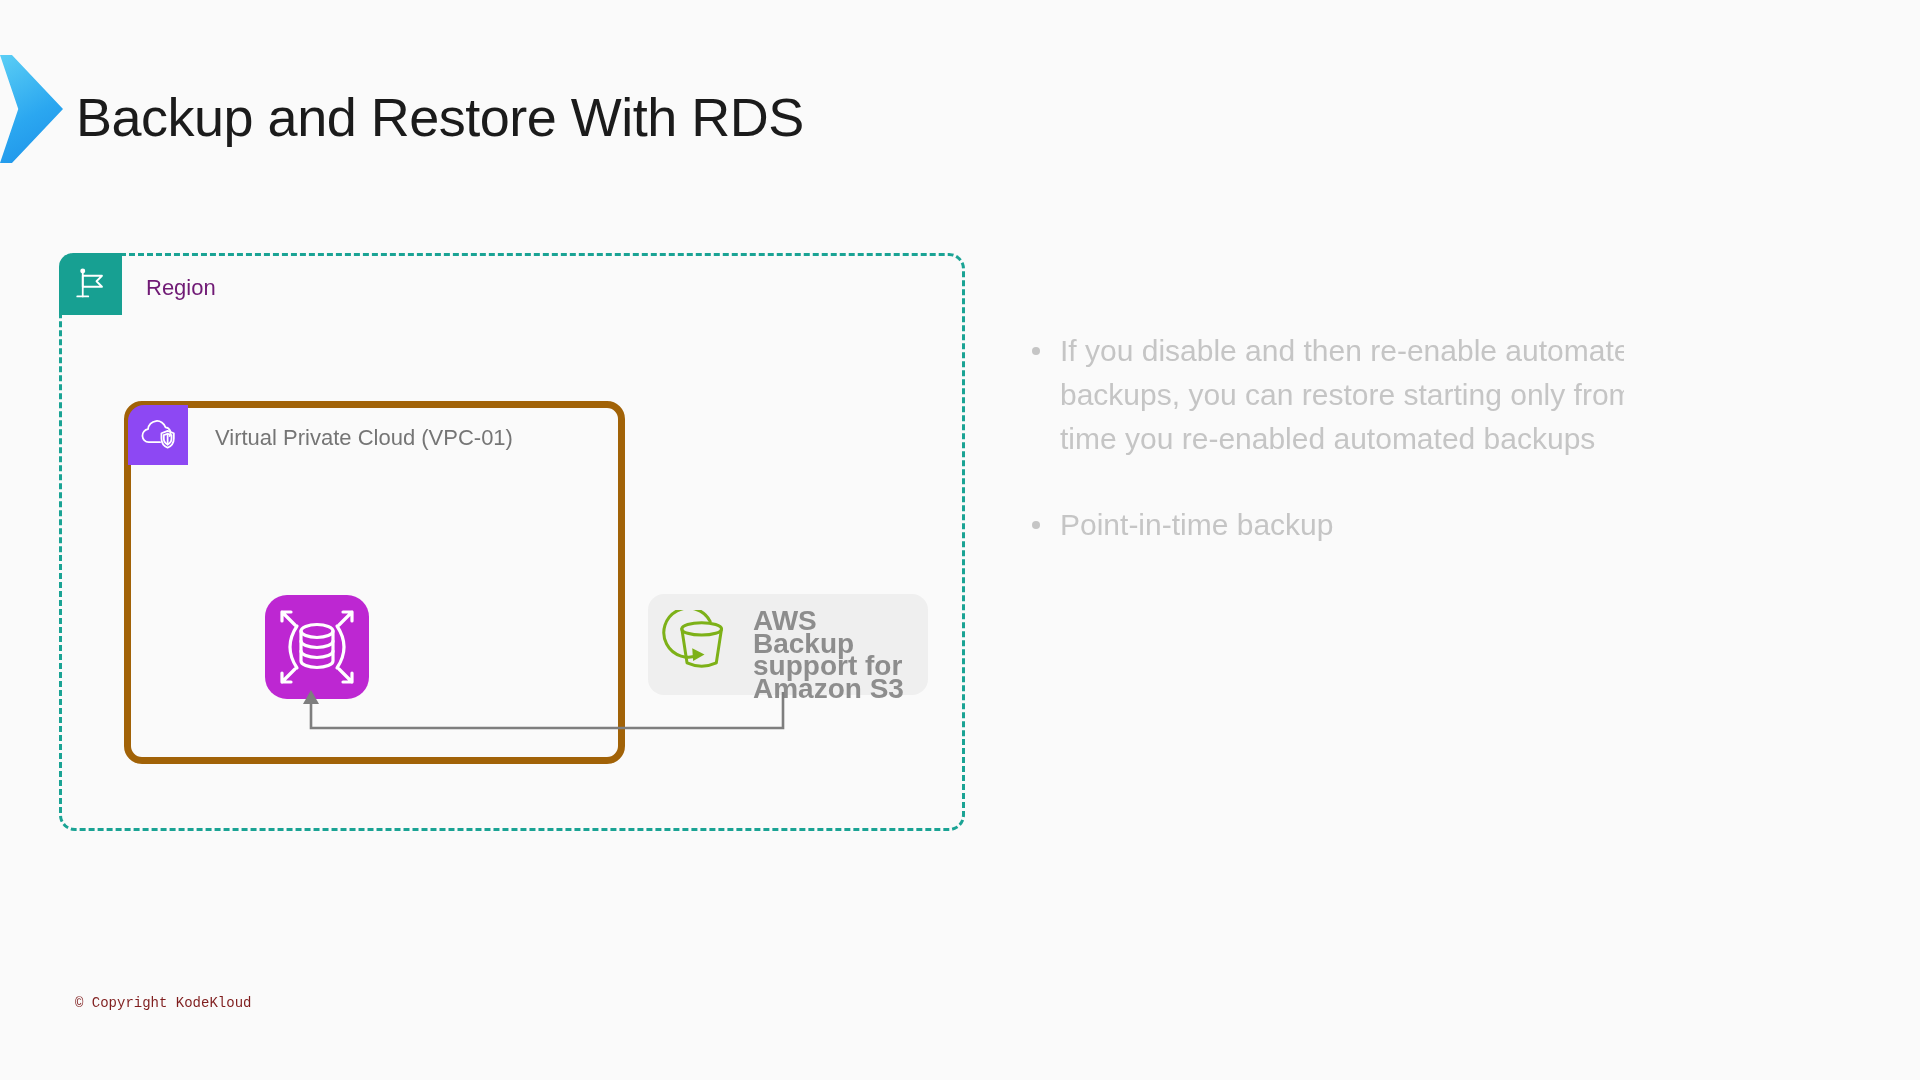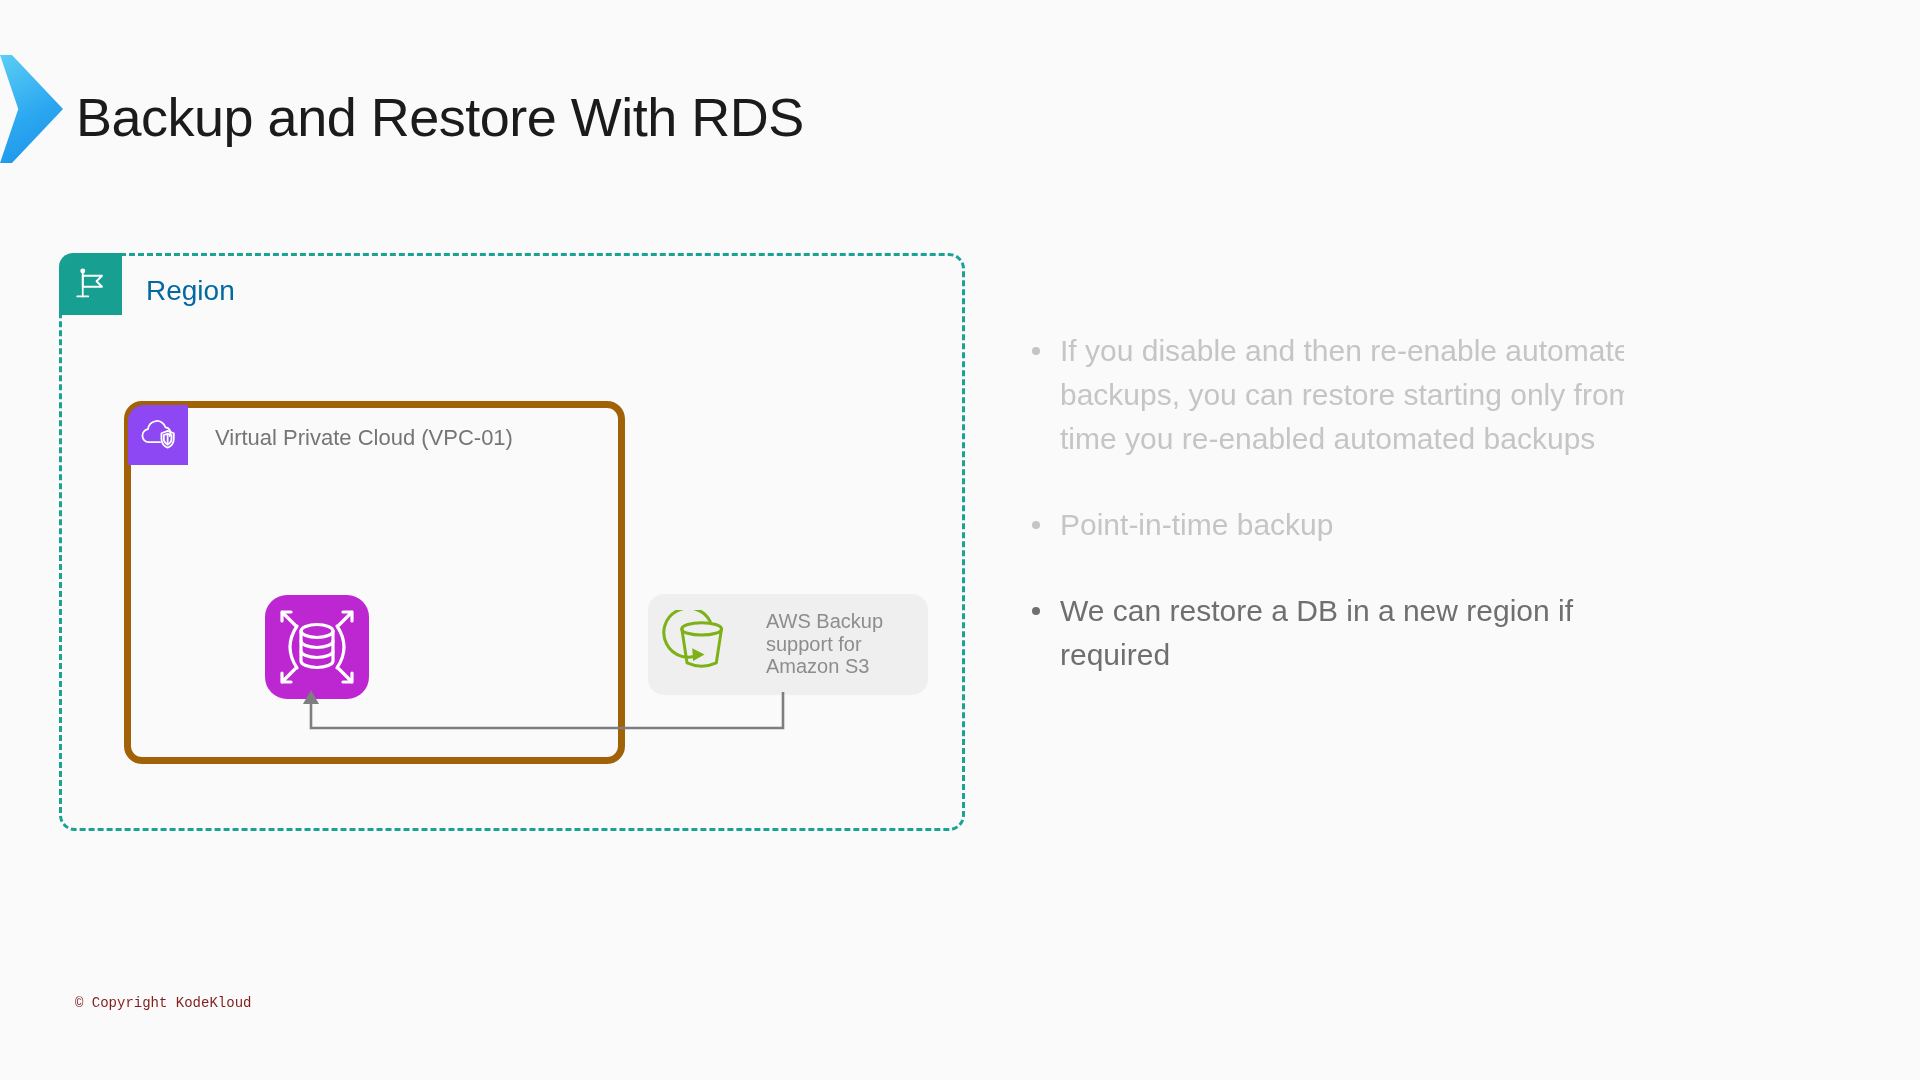--- a/index.html
+++ b/index.html
@@ -11,39 +11,39 @@
            background:linear-gradient(150deg,#5bcef5 0%,#2ba7f0 55%,#1b8fe8 100%);
            clip-path:polygon(0 0,19% 0,100% 50%,19% 100%,0 100%,29% 50%);}
   h1.title{position:absolute;left:76px;top:90px;margin:0;font-size:54px;font-weight:400;
            color:#1b1b1b;letter-spacing:-0.5px;white-space:nowrap;line-height:1;}
 
   
   .region-box{position:absolute;left:59px;top:253px;width:900px;height:572px;
               border:3px dashed #1aa394;border-radius:16px;}
   .region-icon{position:absolute;left:-3px;top:-3px;width:63px;height:62px;background:#17a092;
                border-radius:14px 0 0 0;display:flex;align-items:center;justify-content:center;}
-  .region-label{position:absolute;left:84px;top:19px;font-size:28px;color:#0369a1;white-space:nowrap;}
+  .region-label{position:absolute;left:84px;top:19px;font-size:22px;color:#701a75;white-space:nowrap;}
 
   
   .vpc-box{position:absolute;left:62px;top:145px;width:487px;height:349px;
            border:7px solid #a16207;border-radius:18px;}
   .vpc-icon{position:absolute;left:-3px;top:-3px;width:60px;height:60px;background:#8d48f3;
             border-radius:16px 0 0 0;display:flex;align-items:center;justify-content:center;}
   .vpc-label{position:absolute;left:84px;top:17px;font-size:22px;color:#757575;white-space:nowrap;}
 
   
   .rds-icon{position:absolute;left:134px;top:187px;width:104px;height:104px;background:#bd27d2;
             border-radius:22px;display:flex;align-items:center;justify-content:center;}
 
   
   .backup-box{position:absolute;left:586px;top:338px;width:280px;height:101px;background:#efefef;
               border-radius:16px;}
   .s3-icon{position:absolute;left:14px;top:16px;width:68px;height:68px;}
-  .backup-label{position:absolute;left:118px;top:16px;width:168px;font-size:20px;line-height:22.5px;
-                color:#8d8d8d;}
+  .backup-label{position:absolute;left:105px;top:16px;width:168px;font-size:28px;line-height:22.5px;
+                color:#8d8d8d;font-weight:bold;}
 
   
   .connector{position:absolute;left:300px;top:683px;width:500px;height:50px;pointer-events:none;}
 
   
   ul.bullets{position:absolute;left:1030px;top:329px;width:660px;margin:0;padding:0;list-style:none;}
   ul.bullets li{position:relative;padding-left:30px;max-width:625px;font-size:30px;line-height:44px;
                 color:#6f6f6f;margin:0 0 39px 0;}
   ul.bullets li.muted{color:#c5c5c5;margin-bottom:42px;}
   ul.bullets li::before{content:"";position:absolute;left:2px;top:18px;width:8px;height:8px;
@@ -112,17 +112,16 @@
   </div>
 
   <svg class="connector" viewBox="0 0 500 50">
     <path d="M483 9 V45 H11 V20" stroke="#7e7e7e" stroke-width="2.6" fill="none"></path>
     <polygon points="11,7 3,21 19,21" fill="#7e7e7e"></polygon>
   </svg>
 
   <ul class="bullets">
       <li class="muted">If you disable and then re-enable automated backups, you can restore starting only from the time you re-enabled automated backups</li>
       <li class="muted">Point-in-time backup</li>
-      <li class="">We can restore a DB in a new region if required</li>
     </ul>
 
   <span class="copyright">© Copyright KodeKloud</span>
 </div>
 
 </body></html>

